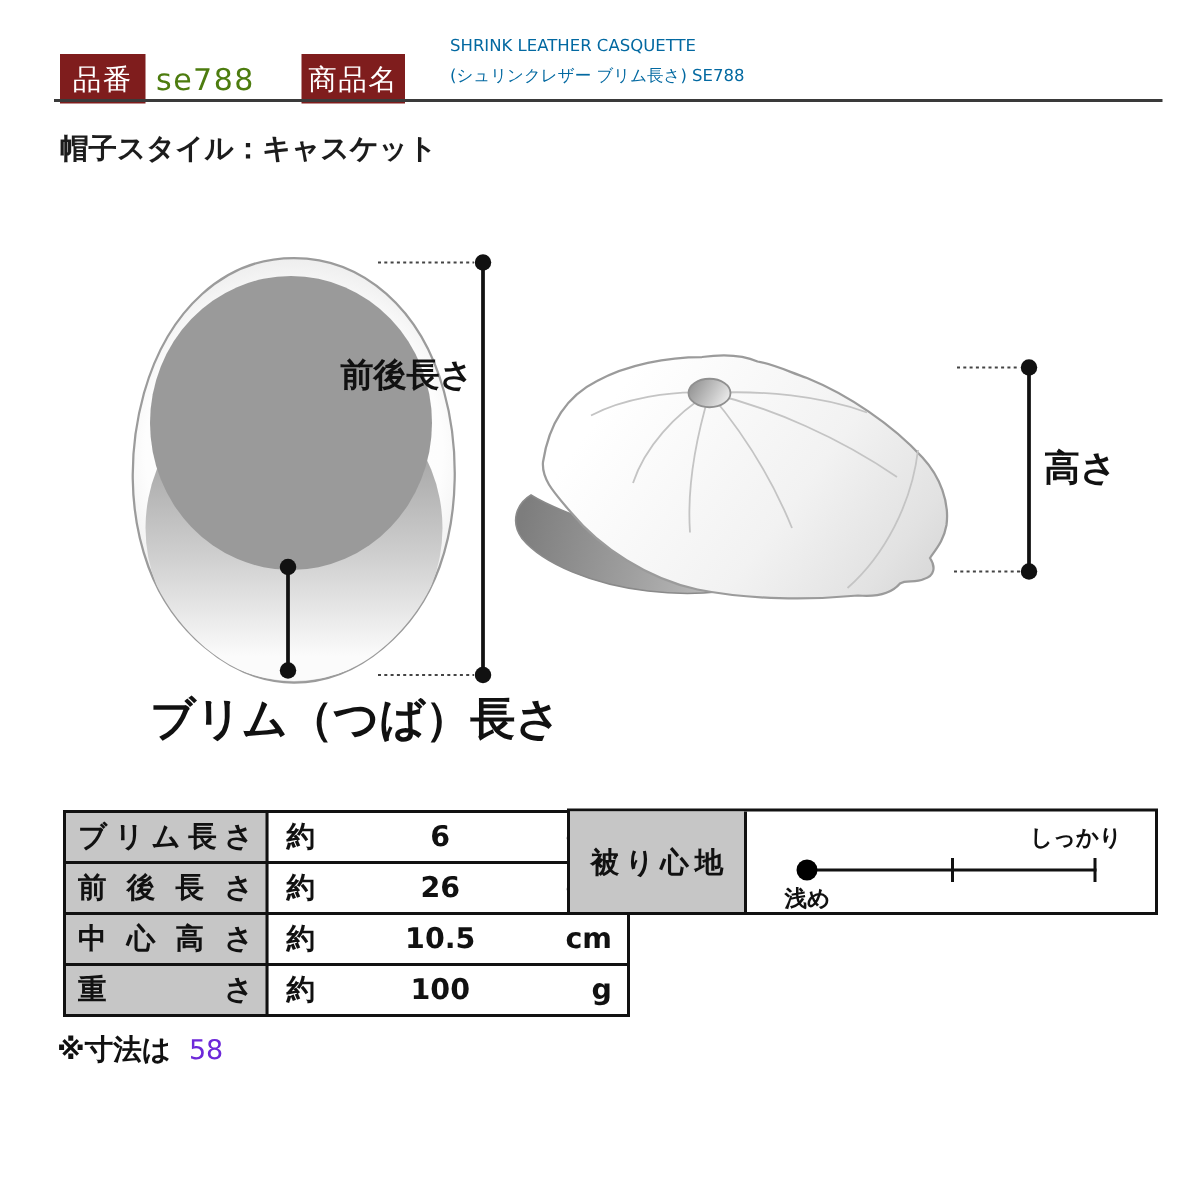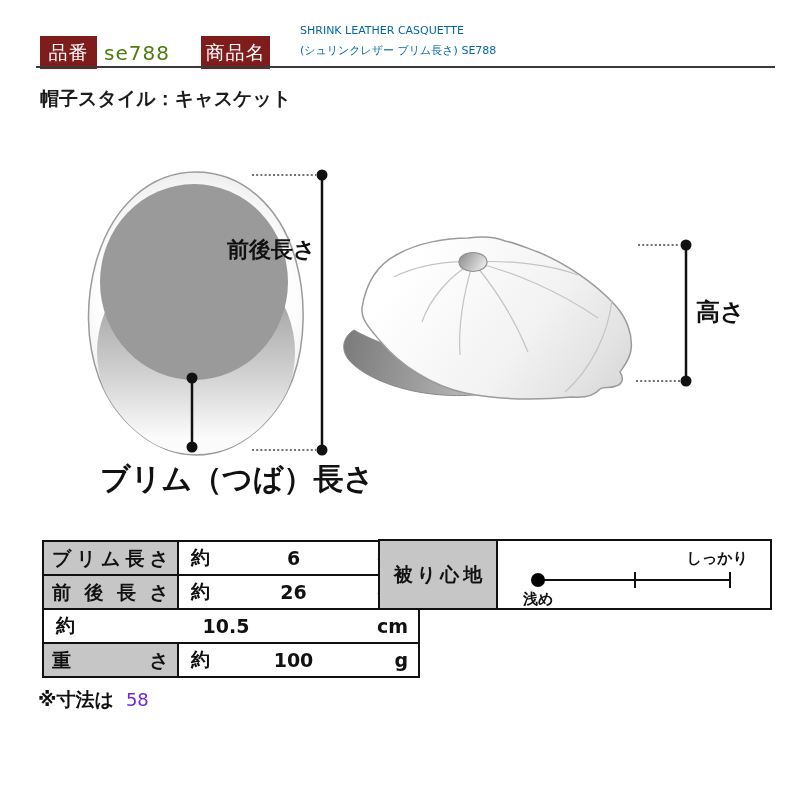--- a/index.html
+++ b/index.html
@@ -186,20 +186,21 @@
     </div>
     <div class="spec-row">
       <div class="spec-label">前後長さ</div>
       <div class="spec-value">
         <span class="v-prefix">約</span>
         <span class="v-num">26</span>
         <span class="v-unit">cm</span>
       </div>
     </div>
     <div class="spec-row">
+      <div class="spec-label">中心高さ</div>
       <div class="spec-value">
         <span class="v-prefix">約</span>
         <span class="v-num">10.5</span>
         <span class="v-unit">cm</span>
       </div>
     </div>
     <div class="spec-row">
       <div class="spec-label">重さ</div>
       <div class="spec-value">
         <span class="v-prefix">約</span>

